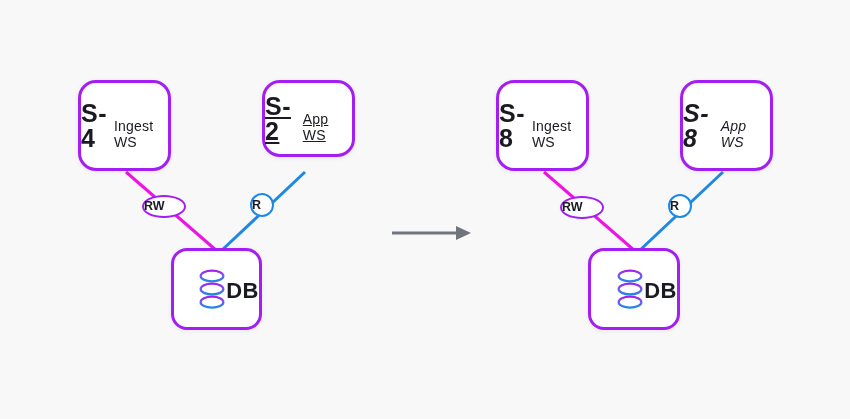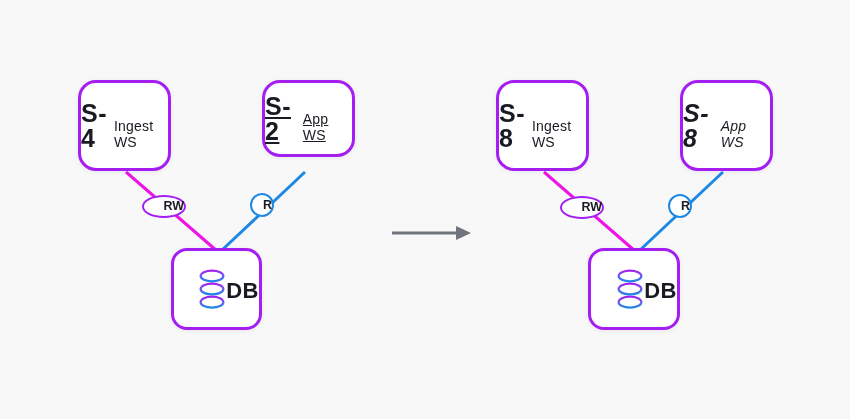--- a/index.html
+++ b/index.html
@@ -39,21 +39,21 @@
   }
   .node-title { font-size: 25px; font-weight: 800; letter-spacing: 0.5px; line-height: 1; }
   .node-sub   { font-size: 14px; margin-top: 17px; letter-spacing: 0.2px; }
   .db-label   { font-size: 22px; font-weight: 600; margin-top: 3px; letter-spacing: 0.5px; }
 
   .badge {
     position: absolute;
     background: #fff;
     display: flex;
     align-items: center;
-    justify-content: flex-end;
+    justify-content: flex-start;
     font-weight: 700;
     font-size: 12.5px;
     line-height: 1;
   }
   .badge-rw { width: 44px; height: 23px; border: 2.5px solid var(--c-purple); border-radius: 50%; }
   .badge-r  { width: 24px; height: 24px; border: 2.5px solid var(--c-blue);   border-radius: 50%; }
 
   .db-icon { display: block; }
 </style>
 </head>

